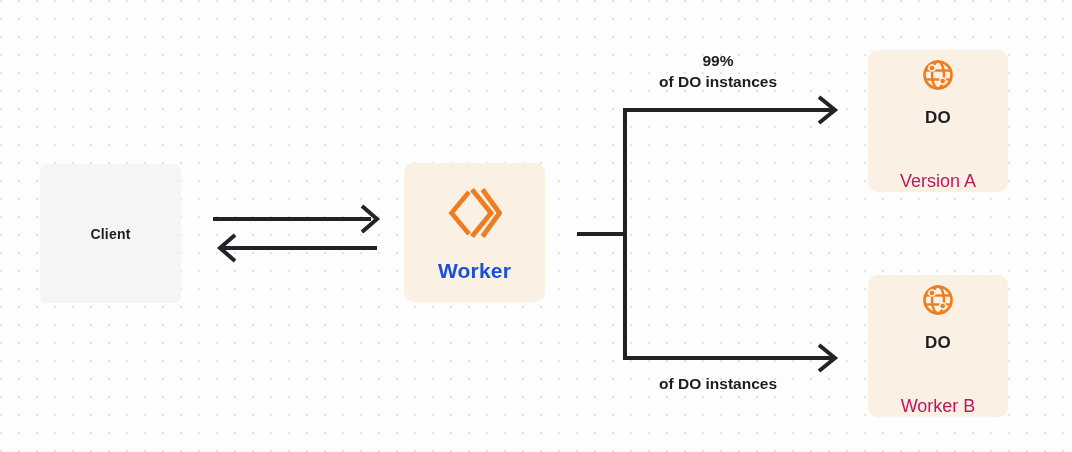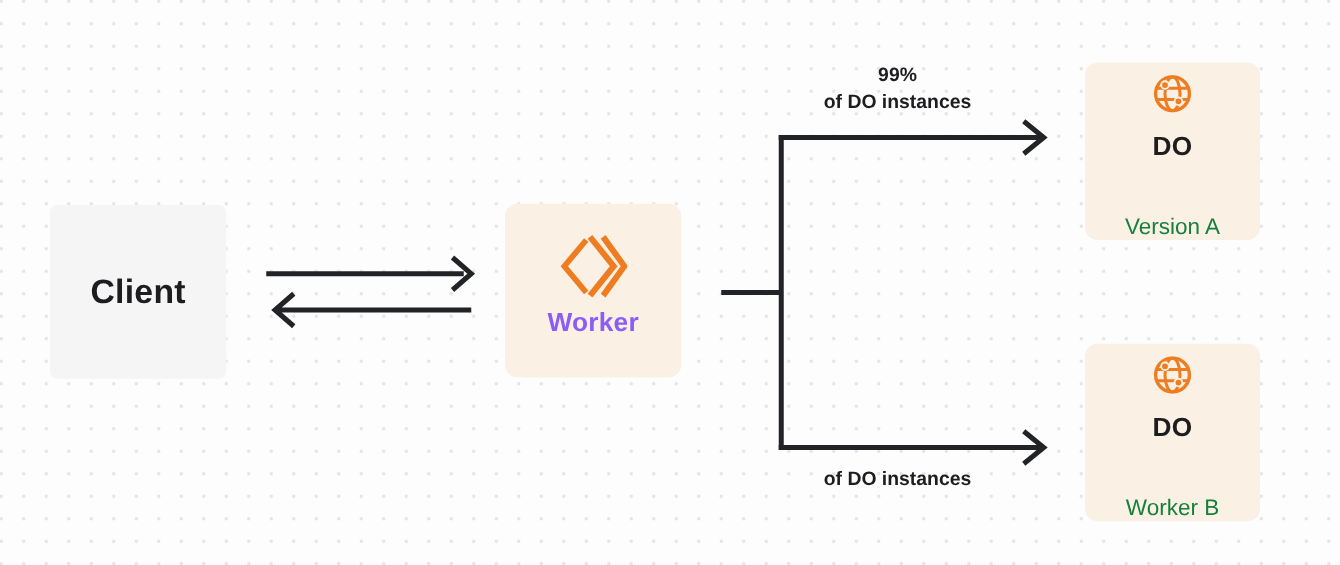--- a/index.html
+++ b/index.html
@@ -40,61 +40,61 @@
     justify-content: center;
     box-sizing: border-box;
   }
   .node-client {
     left: 40px; top: 164px;
     width: 141px; height: 139px;
     background: #f5f5f6;
     border-radius: 6px;
   }
   .node-client .node-label {
-    font-size: 27px;
+    font-size: 14px;
     font-weight: 700;
     color: #1d1d1f;
     letter-spacing: 0.2px;
   }
   .node-worker {
     left: 404px; top: 163px;
     width: 141px; height: 139px;
     background: #faf0e3;
     border-radius: 10px;
     justify-content: flex-start;
     padding-top: 24px;
   }
   .node-worker .node-label {
-    margin-top: 8px;
+    margin-top: 20px;
     font-size: 21px;
     font-weight: 700;
-    color: #8b5cf6;
+    color: #1d4ed8;
     letter-spacing: 0.2px;
   }
   .node-do {
     width: 140px; height: 142px;
     background: #faf0e3;
     border-radius: 10px;
     justify-content: flex-start;
     padding-top: 8px;
   }
   .node-do-a { left: 868px; top: 50px; }
   .node-do-b { left: 868px; top: 275px; }
   .node-do .node-title {
     margin-top: 14px;
-    font-size: 21px;
+    font-size: 17px;
     font-weight: 700;
     color: #1d1d1f;
     line-height: 24px;
     letter-spacing: 0.2px;
   }
   .node-do .node-subtitle {
     font-size: 18px;
     font-weight: 400;
-    color: #15803d;
+    color: #be185d;
     line-height: 22px;
     margin-top: 40px;
   }
   .edge-label {
     position: absolute;
     width: 250px;
     text-align: center;
     font-size: 15.5px;
     font-weight: 700;
     color: #1d1d1f;

